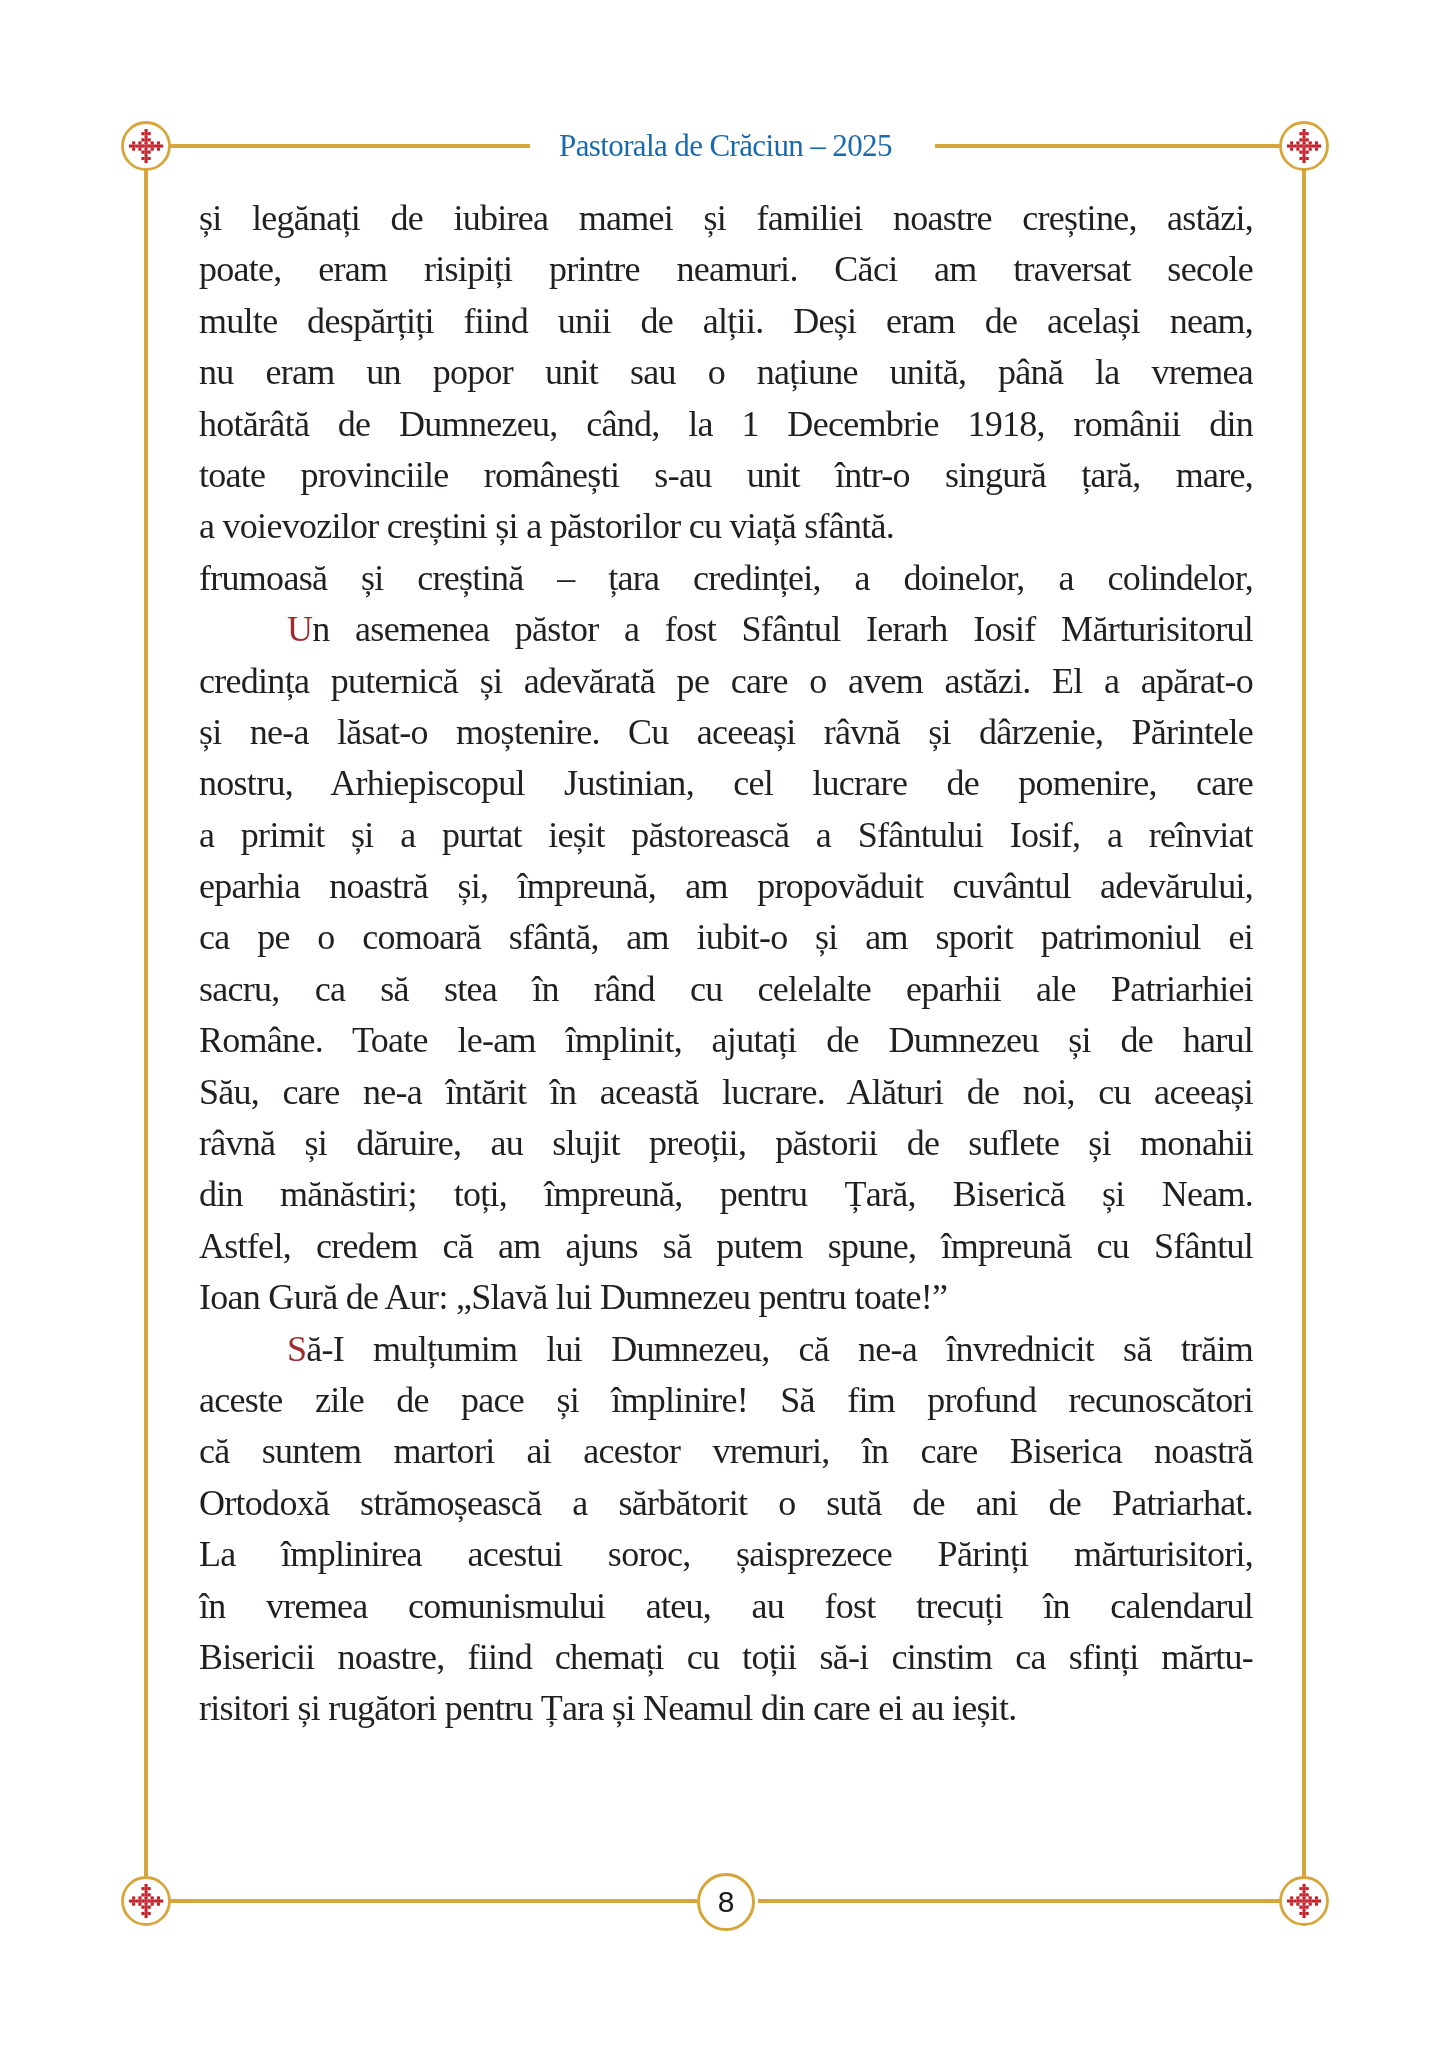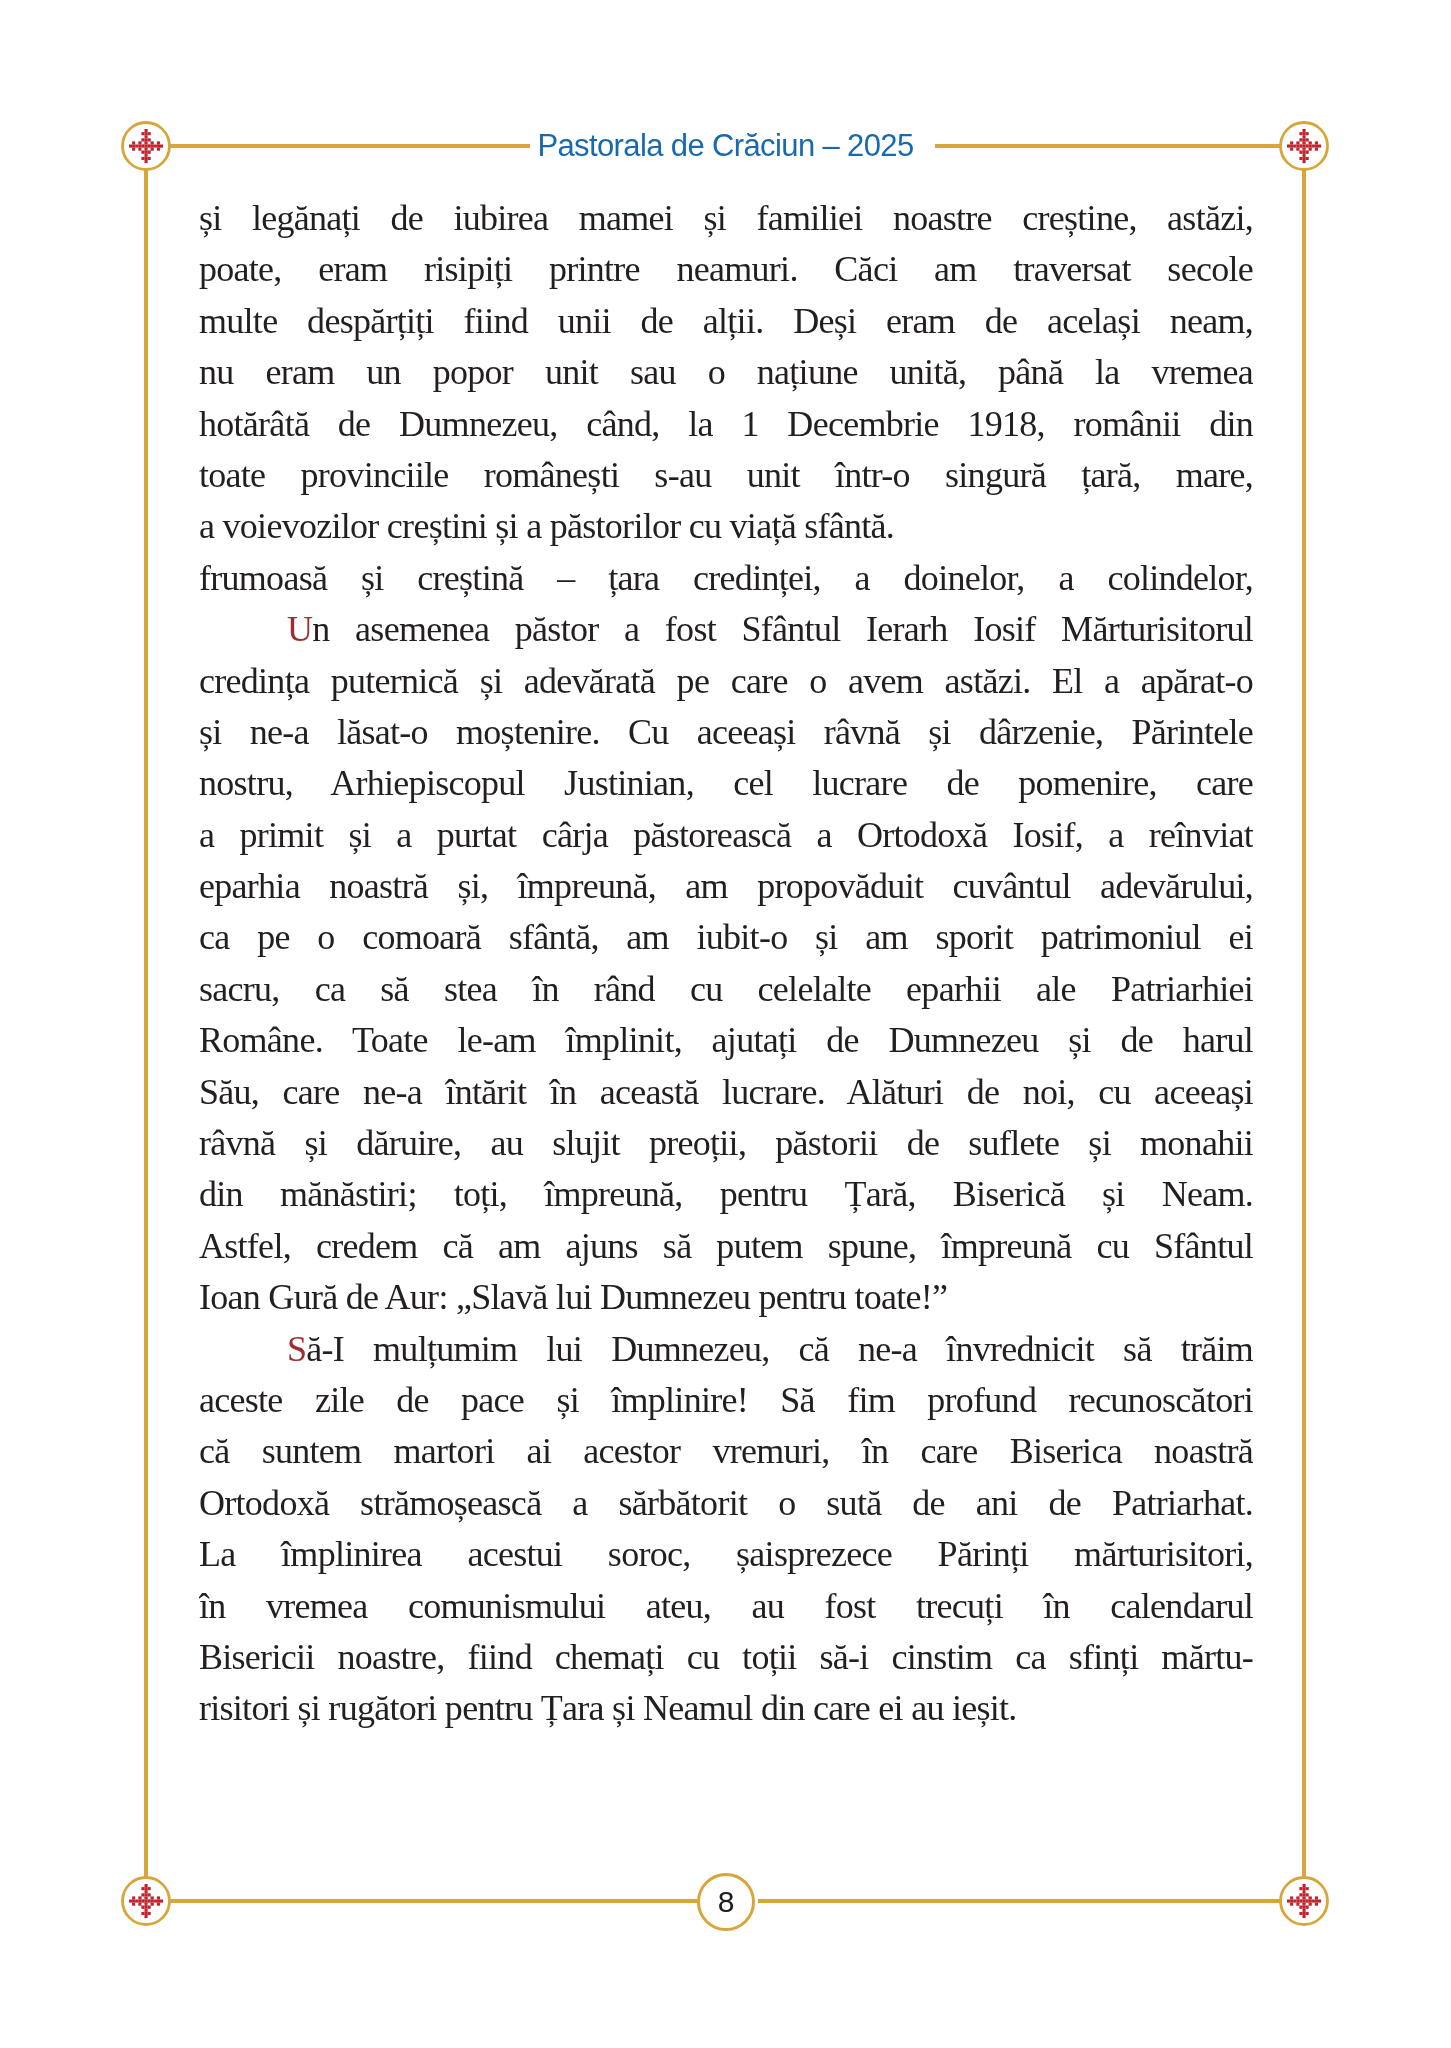--- a/index.html
+++ b/index.html
@@ -22,21 +22,21 @@
   .corner{
     position:absolute;width:52px;height:52px;
     transform:translate(-50%,-50%);
   }
   .corner svg{display:block;width:52px;height:52px;}
 
   .header-title{
     position:absolute;left:0;right:0;top:125px;
     height:42px;line-height:42px;
     text-align:center;
-    font-family:Liberation Sans, sans-serif;
+    font-family:Liberation Serif, serif;
     font-size:31px;letter-spacing:-0.02em;
     color:#1969AF;
   }
 
   .body-text{
     position:absolute;left:199px;top:193px;width:1054px;
     font-size:36px;line-height:51.4px;
     letter-spacing:-0.02em;
     color:#231F20;
   }
@@ -281,21 +281,21 @@
       <div class="tline"><span>multe despărțiți fiind unii de alții. Deși eram de același neam,</span></div>
       <div class="tline"><span>nu eram un popor unit sau o națiune unită, până la vremea</span></div>
       <div class="tline"><span>hotărâtă de Dumnezeu, când, la 1 Decembrie 1918, românii din</span></div>
       <div class="tline"><span>toate provinciile românești s-au unit într-o singură țară, mare,</span></div>
       <div class="tline end"><span>a voievozilor creștini și a păstorilor cu viață sfântă.</span></div>
       <div class="tline"><span>frumoasă și creștină – țara credinței, a doinelor, a colindelor,</span></div>
       <div class="tline indent"><span class="redcap">U</span><span>n asemenea păstor a fost Sfântul Ierarh Iosif Mărturisitorul</span></div>
       <div class="tline"><span>credința puternică și adevărată pe care o avem astăzi. El a apărat-o</span></div>
       <div class="tline"><span>și ne-a lăsat-o moștenire. Cu aceeași râvnă și dârzenie, Părintele</span></div>
       <div class="tline"><span>nostru, Arhiepiscopul Justinian, cel lucrare de pomenire, care</span></div>
-      <div class="tline"><span>a primit și a purtat cârja păstorească a Ortodoxă Iosif, a reînviat</span></div>
+      <div class="tline"><span>a primit și a purtat ieșit păstorească a Sfântului Iosif, a reînviat</span></div>
       <div class="tline"><span>eparhia noastră și, împreună, am propovăduit cuvântul adevărului,</span></div>
       <div class="tline"><span>ca pe o comoară sfântă, am iubit-o și am sporit patrimoniul ei</span></div>
       <div class="tline"><span>sacru, ca să stea în rând cu celelalte eparhii ale Patriarhiei</span></div>
       <div class="tline"><span>Române. Toate le-am împlinit, ajutați de Dumnezeu și de harul</span></div>
       <div class="tline"><span>Său, care ne-a întărit în această lucrare. Alături de noi, cu aceeași</span></div>
       <div class="tline"><span>râvnă și dăruire, au slujit preoții, păstorii de suflete și monahii</span></div>
       <div class="tline"><span>din mănăstiri; toți, împreună, pentru Țară, Biserică și Neam.</span></div>
       <div class="tline"><span>Astfel, credem că am ajuns să putem spune, împreună cu Sfântul</span></div>
       <div class="tline end"><span>Ioan Gură de Aur: </span><span class="it">„Slavă lui Dumnezeu pentru toate!”</span></div>
       <div class="tline indent"><span class="redcap">S</span><span>ă-I mulțumim lui Dumnezeu, că ne-a învrednicit să trăim</span></div>

